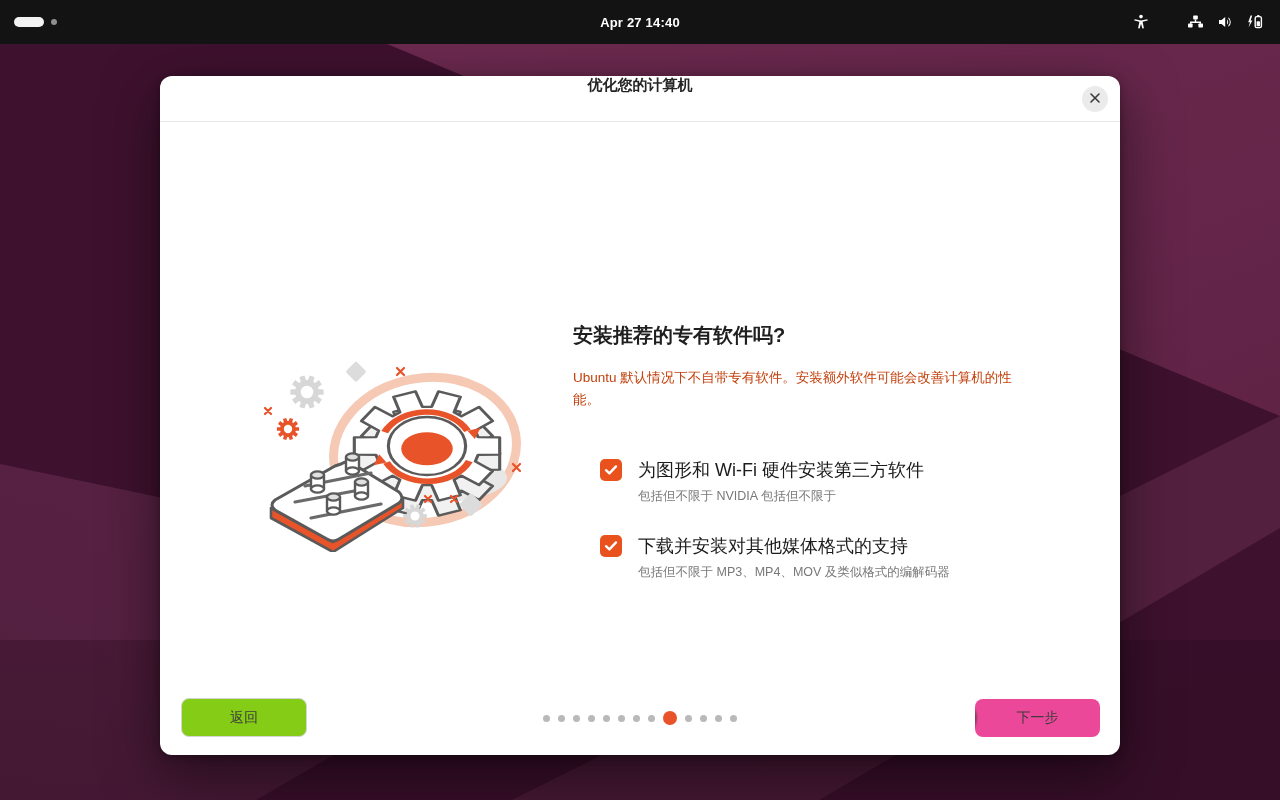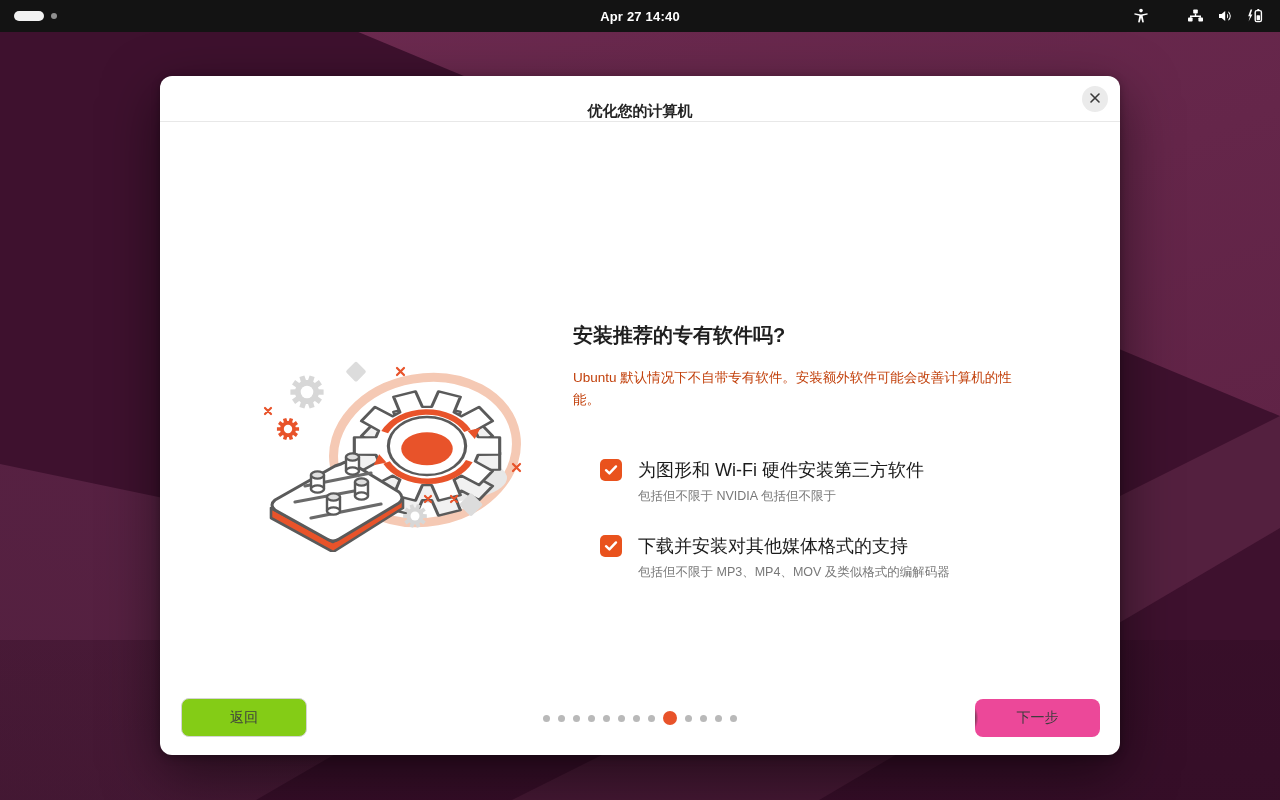--- a/index.html
+++ b/index.html
@@ -12,37 +12,37 @@
   .wp-band-topright { background:linear-gradient(160deg,#6e2b51 0%,#5c2143 90%);
     clip-path:polygon(22% 0, 100% 0, 100% 52%); }
   .wp-band-midright { background:#54203f;
     clip-path:polygon(100% 52%, 100% 66%, 64% 100%, 40% 100%); }
   .wp-band-bottomleft { background:linear-gradient(200deg,#60234a 0%,#53203f 100%);
     clip-path:polygon(0 58%, 48% 74%, 20% 100%, 0 100%); }
   .wp-dark-bottom { background:linear-gradient(180deg,rgba(38,8,28,0) 0%,rgba(38,8,28,.35) 100%);
     clip-path:polygon(0 80%, 100% 80%, 100% 100%, 0 100%); }
 
   
-  .topbar { position:absolute; top:0; left:0; right:0; height:32px;
+  .topbar { position:absolute; top:0; left:0; right:0; height:44px;
     background:#131313; display:flex; align-items:center; z-index:50; }
   .topbar-left { position:absolute; left:14px; display:flex; align-items:center; gap:7px; }
   .ws-pill { width:30px; height:10px; border-radius:6px; background:#f2f2f2; }
   .ws-dot { width:6px; height:6px; border-radius:50%; background:#8f8f8f; }
   .topbar-clock { position:absolute; left:50%; transform:translateX(-50%);
     color:#fff; font-size:13px; font-weight:700; letter-spacing:.2px; }
   .topbar-right { position:absolute; right:10px; display:flex; align-items:center; gap:0; }
   .tb-icon { width:30px; height:32px; display:flex; align-items:center; justify-content:center; }
   .tb-icon svg { display:block; }
   .tb-a11y { margin-right:24px; }
 
   
   .dialog { position:absolute; left:160px; top:76px; width:960px; height:679px;
     background:#ffffff; border-radius:12px;
     box-shadow:0 18px 55px rgba(0,0,0,.5), 0 2px 8px rgba(0,0,0,.3); z-index:10; }
-  .dialog-header { position:relative; height:46px; display:flex; align-items:flex-end;
+  .dialog-header { position:relative; height:46px; display:flex; align-items:flex-start;
     justify-content:center; border-bottom:1px solid #e8e8e8; }
   .dialog-title { font-size:15px; font-weight:700; color:#242424; }
   .close-btn { position:absolute; right:12px; top:10px; width:26px; height:26px;
     border:none; border-radius:50%; background:#ebebeb; cursor:pointer;
     display:flex; align-items:center; justify-content:center; }
 
   .dialog-body { position:relative; height:562px; }
 
   
   .illustration { position:absolute; left:90px; top:230px; width:290px; height:200px; }

